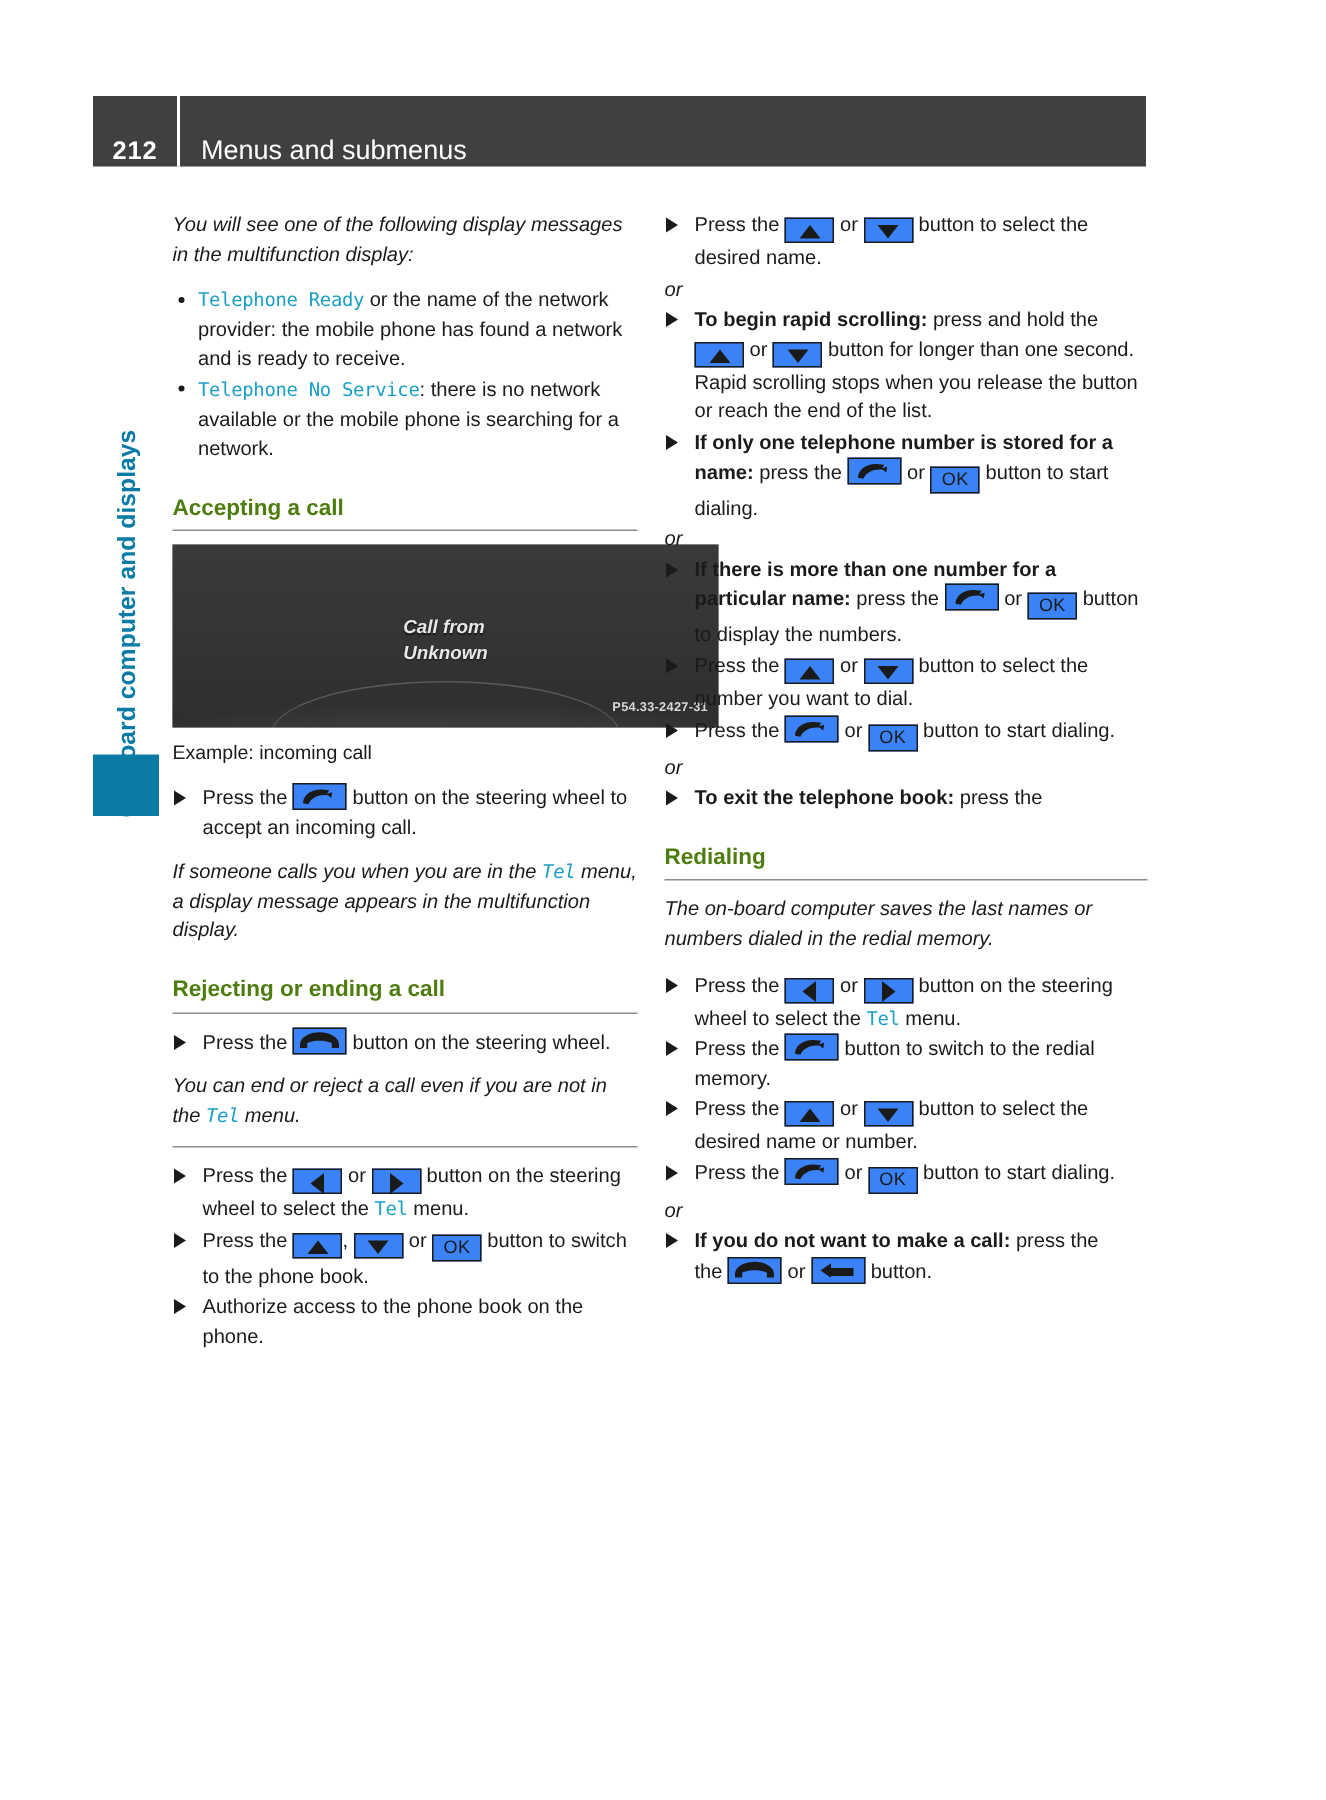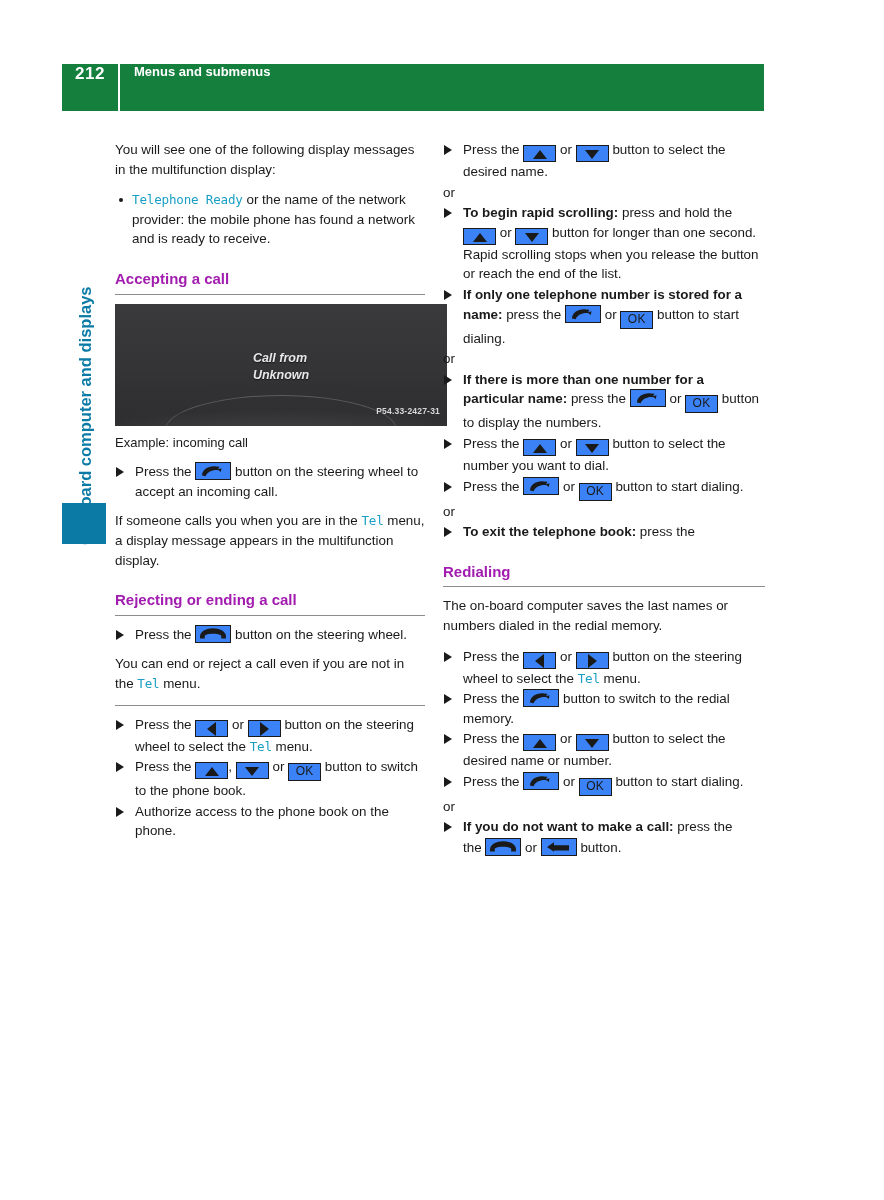--- a/index.html
+++ b/index.html
@@ -17,44 +17,44 @@
     overflow: hidden;
   }
 
   
   .header-bar {
     position: absolute;
     left: 62px;
     top: 64px;
     width: 702px;
     height: 47px;
-    background: #15803d;
+    background: #404040;
     display: flex;
-    align-items: flex-start;
+    align-items: flex-end;
   }
   .page-num {
     width: 56px;
     text-align: center;
     color: #ffffff;
     font-size: 17px;
     font-weight: 600;
     letter-spacing: 0.5px;
     flex: none;
   }
   .header-sep {
     width: 2px;
     align-self: stretch;
     background: #ffffff;
     margin: 0;
     flex: none;
   }
   .header-title {
     color: #ffffff;
-    font-size: 13px;
-    font-weight: bold;
+    font-size: 18px;
+    font-weight: normal;
     padding-left: 14px;
   }
 
   
   .side-tab {
     position: absolute;
     left: 62px;
     top: 155px;
     width: 46px;
     height: 390px;
@@ -89,21 +89,21 @@
   .col {
     position: absolute;
     top: 140px;
     width: 310px;
     font-size: 13.4px;
     line-height: 19.6px;
   }
   .col-left  { left: 115px; }
   .col-right { left: 443px; width: 322px; }
 
-  p { margin: 0 0 0 0; }
+  p { margin: 0 0 0 0; font-style: italic; }
   .para { margin-bottom: 11px; }
 
   
   .bullets { margin: 9px 0 11px 0; padding: 0; list-style: none; }
   .bullets li {
     position: relative;
     padding-left: 17px;
     margin-bottom: 1px;
   }
   .bullets li .dot {
@@ -135,21 +135,21 @@
   .step-gap { margin-bottom: 1px; }
 
   .or-line { margin: 1px 0 1px 0; }
 
   
   h2.sec {
     font-size: 15px;
     font-weight: bold;
     margin: 20px 0 0 0;
     padding: 0 0 5px 0;
-    color: #a21caf;
+    color: #4d7c0f;
   }
   .rule {
     border-bottom: 1.5px solid #8c8c8c;
     margin-bottom: 9px;
   }
 
   
   .mono {
     font-family: "DejaVu Sans Mono", monospace;
     color: #1a9fc4;
@@ -181,21 +181,21 @@
     width: 0; height: 0;
     vertical-align: middle;
   }
   .arr-up    { border-left: 7px solid transparent; border-right: 7px solid transparent; border-bottom: 9px solid #1a1a1a; }
   .arr-down  { border-left: 7px solid transparent; border-right: 7px solid transparent; border-top: 9px solid #1a1a1a; }
   .arr-left  { border-top: 7px solid transparent; border-bottom: 7px solid transparent; border-right: 9px solid #1a1a1a; }
   .arr-right { border-top: 7px solid transparent; border-bottom: 7px solid transparent; border-left: 9px solid #1a1a1a; }
 
   
   .figure {
-    width: 332px;
+    width: 364px;
     height: 122px;
     background: #333234;
     position: relative;
     margin: 0 0 7px 0;
     overflow: hidden;
     text-decoration: underline;
   }
   .fig-grad {
     position: absolute; inset: 0;
     background:
@@ -255,20 +255,24 @@
 
 <div class="col col-left">
 
   <p class="para">You will see one of the following display messages in the multifunction display:</p>
 
   <ul class="bullets">
     <li>
       <span class="dot"></span>
       <span class="mono">Telephone Ready</span><span> or the name of the network provider: the mobile phone has found a network and is ready to receive.</span>
     </li>
+    <li>
+      <span class="dot"></span>
+      <span class="mono">Telephone No Service</span><span>: there is no network available or the mobile phone is searching for a network.</span>
+    </li>
   </ul>
 
   <h2 class="sec">Accepting a call</h2>
   <div class="rule"></div>
 
   <div class="figure">
     <div class="fig-grad"></div>
     <div class="fig-v"></div>
     <div class="fig-text">
       <div>Call from</div>

